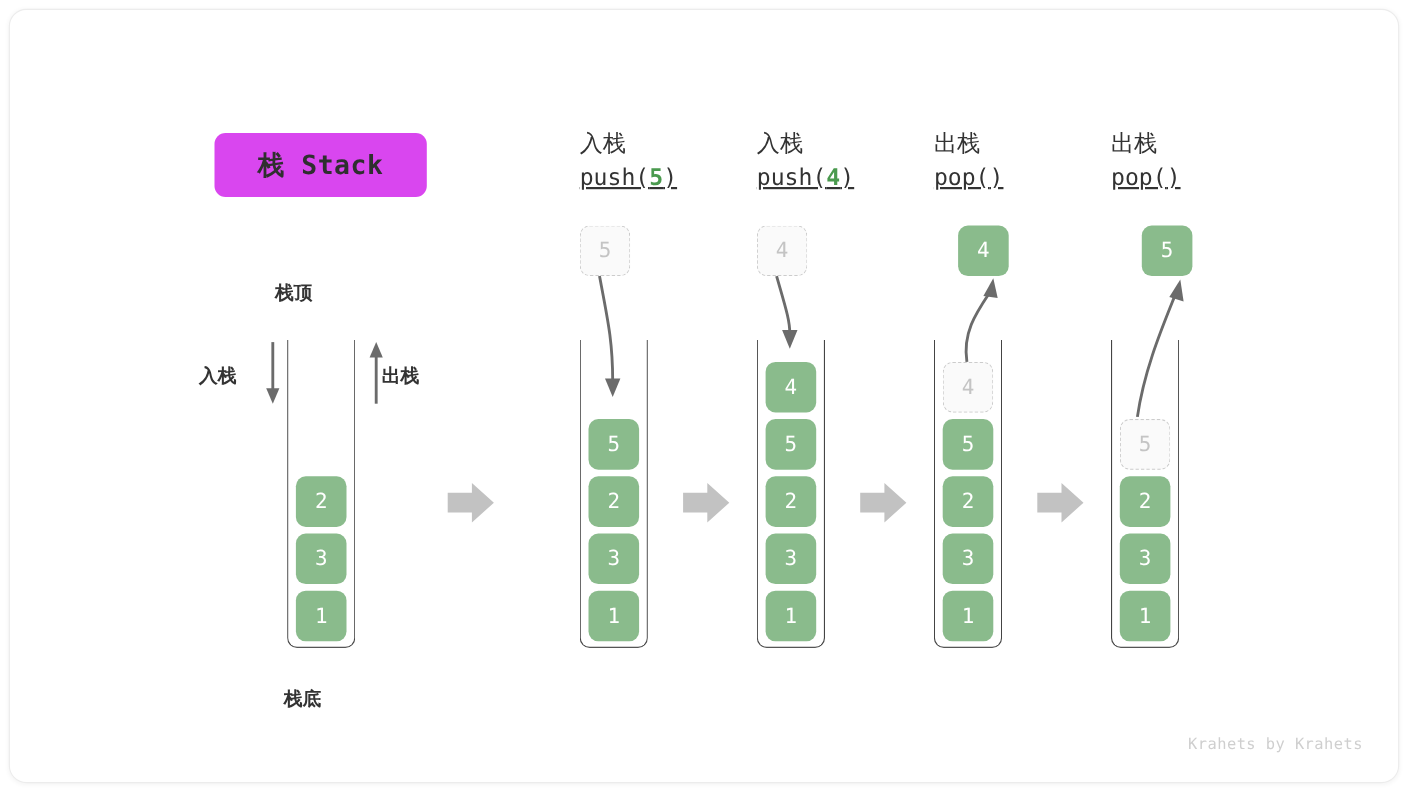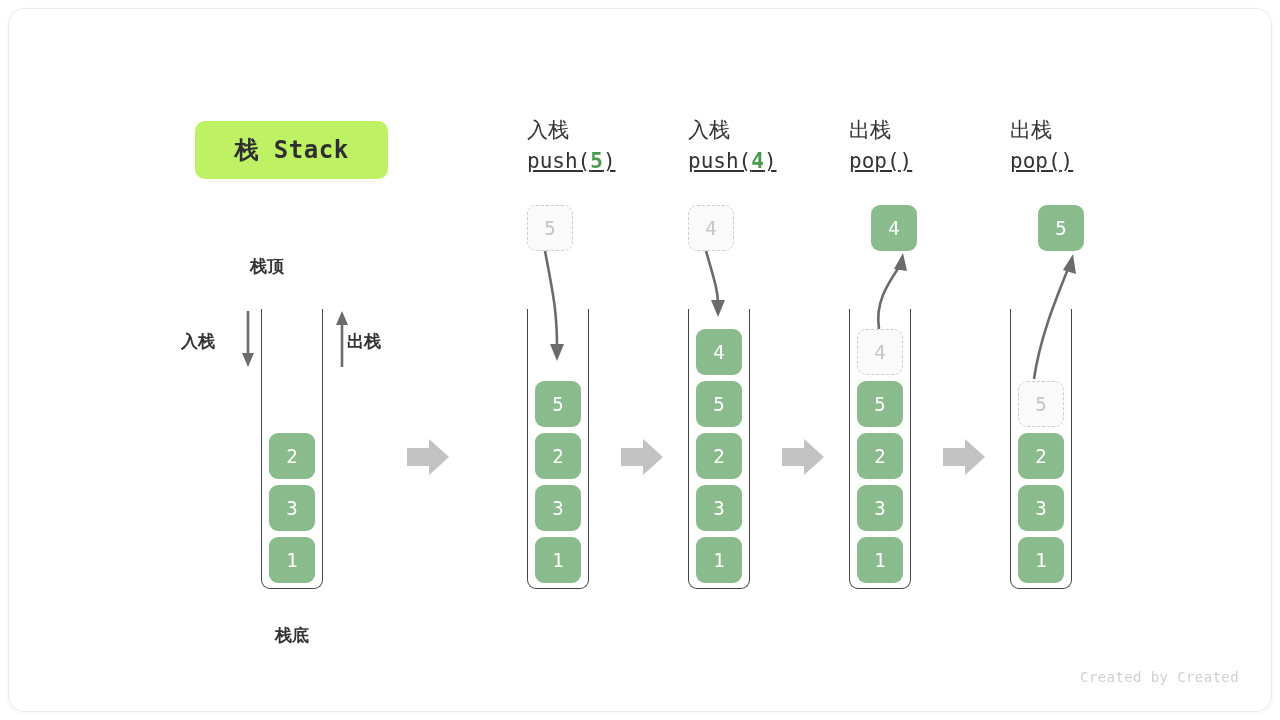--- a/index.html
+++ b/index.html
@@ -18,21 +18,21 @@
     border-radius: 16px;
     box-shadow: 0 1px 4px rgba(0,0,0,0.045);
     overflow: hidden;
   }
   .abs { position: absolute; }
 
   
   #title-chip {
     left: 186px; top: 112px;
     width: 193px; height: 58px;
-    background: #bef264;
+    background: #d946ef;
     border-radius: 10px;
     display: flex; align-items: center; justify-content: center;
     font-family: "DejaVu Sans Mono", "Liberation Mono", monospace;
     font-size: 24px; font-weight: bold;
     color: #2f2f2f;
     letter-spacing: 0.5px;
   }
 
   
   .cjk-label {
@@ -104,21 +104,21 @@
 </style>
 </head>
 <body>
 
 <div id="card">
 
   <div class="abs" id="title-chip">栈 Stack</div>
 
   <div class="abs cjk-label" style="left:258px; top:246px; transform:translateX(-50%); width:120px; text-align:center;">栈顶</div>
 
-  <div class="abs cjk-label" style="left:283px; top:615px; transform:translateX(-50%); width:120px; text-align:center;">栈底</div>
+  <div class="abs cjk-label" style="left:266px; top:615px; transform:translateX(-50%); width:120px; text-align:center;">栈底</div>
 
   <div class="abs cjk-label" style="left:172px; top:321px;">入栈</div>
   <div class="abs cjk-label" style="left:338px; top:321px;">出栈</div>
 
   <svg style="left:228px; top:300px;" width="22" height="62">
     <line x1="11" y1="2" x2="11" y2="48" stroke="#6b6b6b" stroke-width="2.6"></line>
     <polygon points="11,58 5,44 17,44" fill="#6b6b6b"></polygon>
   </svg>
 
   <svg style="left:322px; top:300px;" width="22" height="62">
@@ -209,14 +209,14 @@
     <polygon points="63,3 53,19 66,23" fill="#6b6b6b"></polygon>
   </svg>
   <div class="abs tube" style="left:1001px; top:300px; height:280px;"></div>
   <div class="abs" id="col4-cells">
       <div class="cell ghost" style="left: 1009px; top: 372px;">5</div>
       <div class="cell" style="left: 1009px; top: 424px;">2</div>
       <div class="cell" style="left: 1009px; top: 476px;">3</div>
       <div class="cell" style="left: 1009px; top: 528px;">1</div>
     </div>
 
-  <div class="abs" id="credit">Created by Created</div>
+  <div class="abs" id="credit">Krahets by Krahets</div>
 </div>
 
 </body></html>

